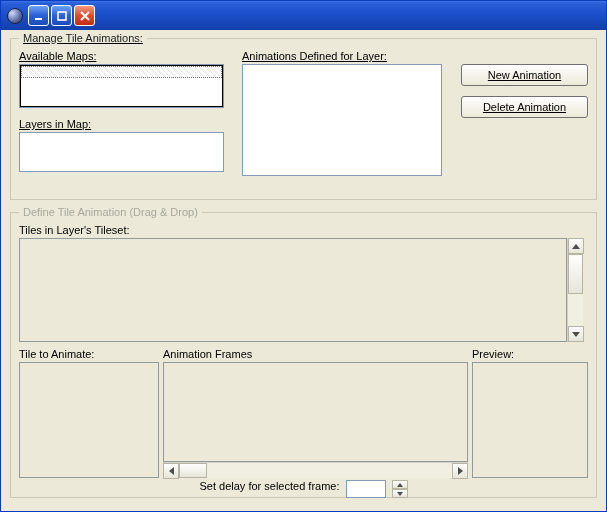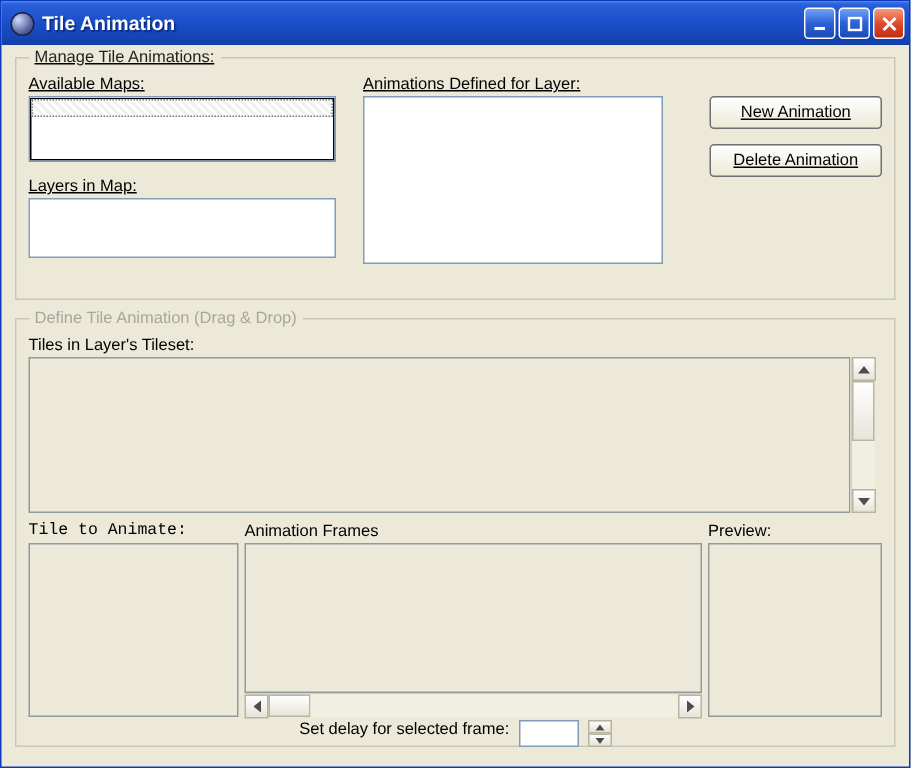--- a/index.html
+++ b/index.html
@@ -84,21 +84,21 @@
   .sel-row {
     height: 12px;
     margin: 1px;
     border: 1px dotted #777;
     background: repeating-linear-gradient(45deg,#f0f0f0,#f0f0f0 2px,#fff 2px,#fff 4px);
   }
   .row { display: flex; }
   .col { display: flex; flex-direction: column; }
   .btn {
     height: 22px;
-    width: 115px;
+    width: 127px;
     background: linear-gradient(to bottom,#fff,#ECE9D8);
     border: 1px solid #707070;
     border-radius: 3px;
     font-family: Tahoma, Arial, sans-serif;
     font-size: 11px;
     cursor: pointer;
     margin-bottom: 10px;
   }
   .sunken {
     border: 1px solid #919B9C;
@@ -147,21 +147,20 @@
     margin-top: 2px; gap: 6px;
   }
 </style>
 </head>
 <body>
 
 <div class="window">
 
   <div class="titlebar">
     <div class="app-icon"></div>
-    <div class="title">Tile Animation</div>
     <div class="winbtns">
       <div class="winbtn min">
         <svg viewBox="0 0 12 12">
             <rect x="2" y="8" width="7" height="2" fill="#fff"></rect>
           </svg>
       </div>
       <div class="winbtn max">
         <svg viewBox="0 0 12 12">
             <rect x="2" y="2" width="8" height="8" fill="none" stroke="#fff" stroke-width="1.6"></rect>
           </svg>
@@ -211,21 +210,21 @@
           <div class="thumb" style="height:40px;"></div>
           <div class="track"></div>
           <div class="sbtn">
               <div class="arrow down"></div>
             </div>
         </div>
       </div>
 
       <div class="row" style="margin-top:6px; gap:4px;">
 
-        <div class="col" style="width:140px;font-family:Liberation Mono, monospace;">
+        <div class="col" style="width:140px;">
           <div class="label">Tile to Animate:</div>
           <div class="sunken" style="height:116px;"></div>
         </div>
 
         <div class="col" style="width:305px;">
           <div class="label">Animation Frames</div>
           <div class="sunken" style="height:100px;"></div>
           <div class="hscroll">
             <div class="sbtn">
                 <div class="arrow left"></div>

